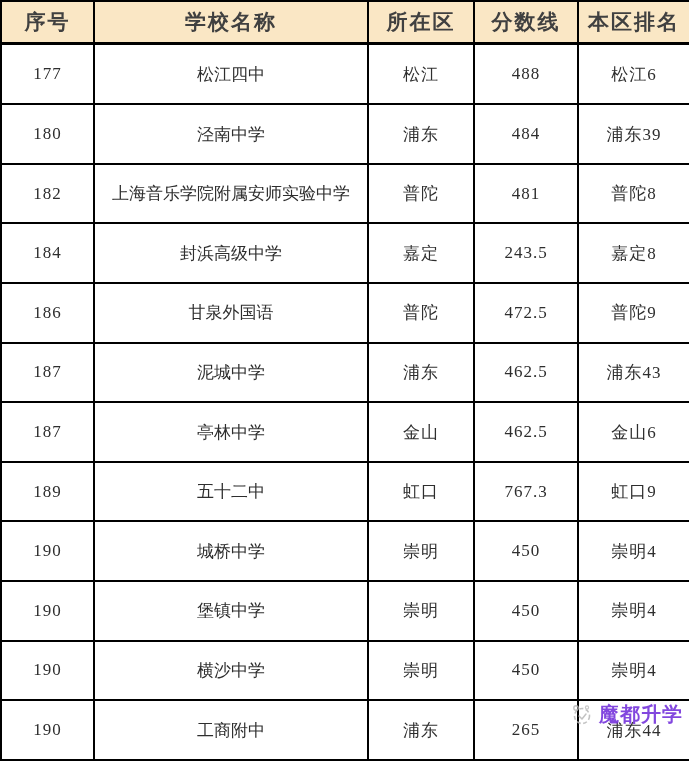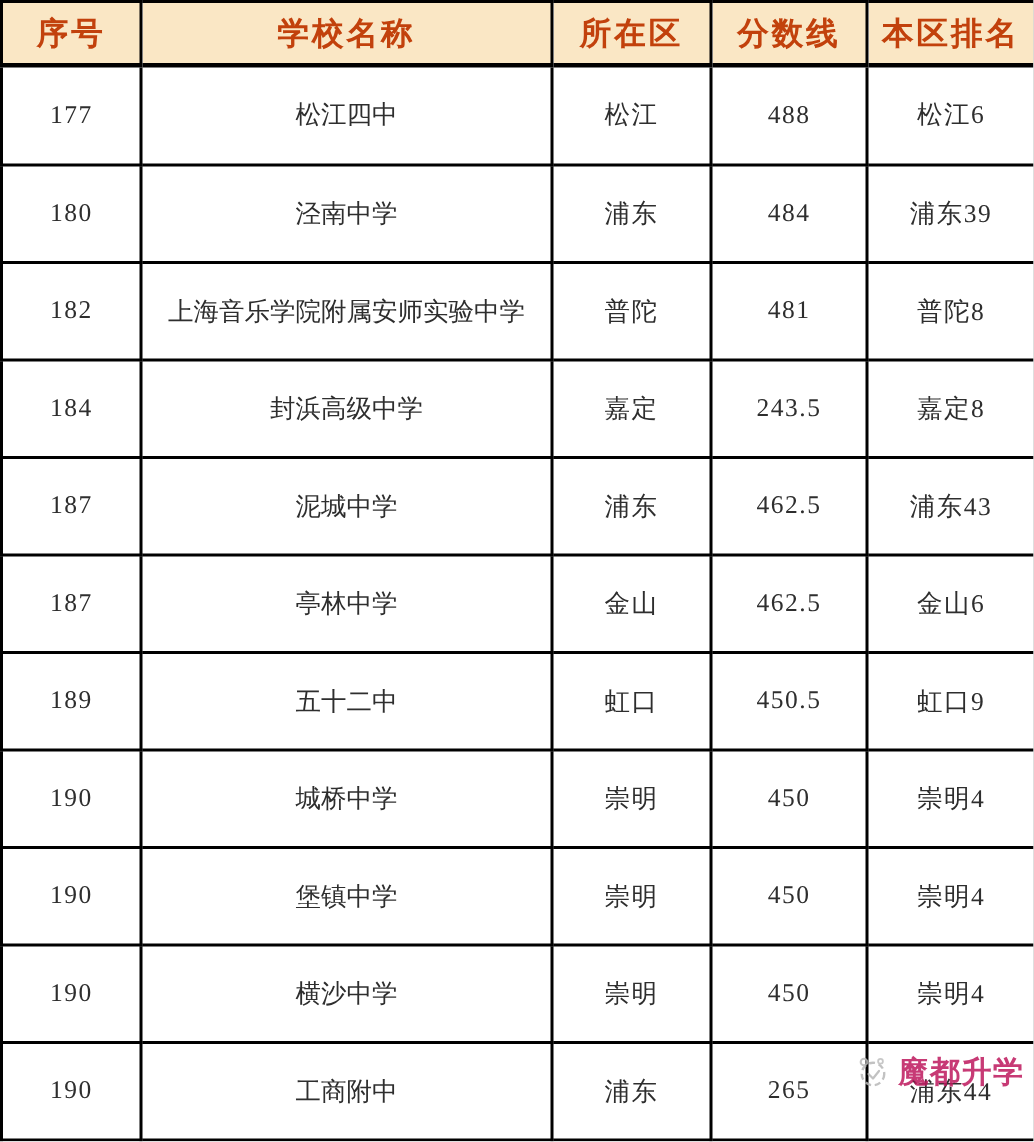--- a/index.html
+++ b/index.html
@@ -24,21 +24,21 @@
   #score-table th,
   #score-table td {
     border: 2px solid #000000;
     text-align: center;
     vertical-align: middle;
     padding: 0 2px;
     overflow: hidden;
   }
   #score-table thead th {
     background: #FAE7C5;
-    color: #c2410c;
+    color: #404040;
     font-size: 21px;
     font-weight: bold;
     height: 40px;
     letter-spacing: 2px;
     border-bottom: 3px solid #000000;
   }
   #score-table td {
     font-size: 17px;
     color: #2e2e2e;
     letter-spacing: 1px;
@@ -46,21 +46,21 @@
   #score-table td.cell-school {
     letter-spacing: 0;
   }
   .watermark {
     position: absolute;
     right: 6px;
     top: 701px;
     display: flex;
     align-items: center;
     gap: 4px;
-    color: #be185d;
+    color: #6d28d9;
     font-size: 20px;
     font-weight: bold;
     letter-spacing: 1px;
     opacity: 0.85;
     pointer-events: none;
   }
   .watermark .logo {
     width: 26px;
     height: 26px;
     flex: 0 0 auto;
@@ -111,38 +111,45 @@
           <td class="cell-rank">普陀8</td>
         </tr>
         <tr>
           <td class="cell-index">184</td>
           <td class="cell-school">封浜高级中学</td>
           <td class="cell-district">嘉定</td>
           <td class="cell-score">243.5</td>
           <td class="cell-rank">嘉定8</td>
         </tr>
         <tr>
+          <td class="cell-index">186</td>
+          <td class="cell-school">甘泉外国语</td>
+          <td class="cell-district">普陀</td>
+          <td class="cell-score">472.5</td>
+          <td class="cell-rank">普陀9</td>
+        </tr>
+        <tr>
           <td class="cell-index">187</td>
           <td class="cell-school">泥城中学</td>
           <td class="cell-district">浦东</td>
           <td class="cell-score">462.5</td>
           <td class="cell-rank">浦东43</td>
         </tr>
         <tr>
           <td class="cell-index">187</td>
           <td class="cell-school">亭林中学</td>
           <td class="cell-district">金山</td>
           <td class="cell-score">462.5</td>
           <td class="cell-rank">金山6</td>
         </tr>
         <tr>
           <td class="cell-index">189</td>
           <td class="cell-school">五十二中</td>
           <td class="cell-district">虹口</td>
-          <td class="cell-score">450.5</td>
+          <td class="cell-score">767.3</td>
           <td class="cell-rank">虹口9</td>
         </tr>
         <tr>
           <td class="cell-index">190</td>
           <td class="cell-school">城桥中学</td>
           <td class="cell-district">崇明</td>
           <td class="cell-score">450</td>
           <td class="cell-rank">崇明4</td>
         </tr>
         <tr>

